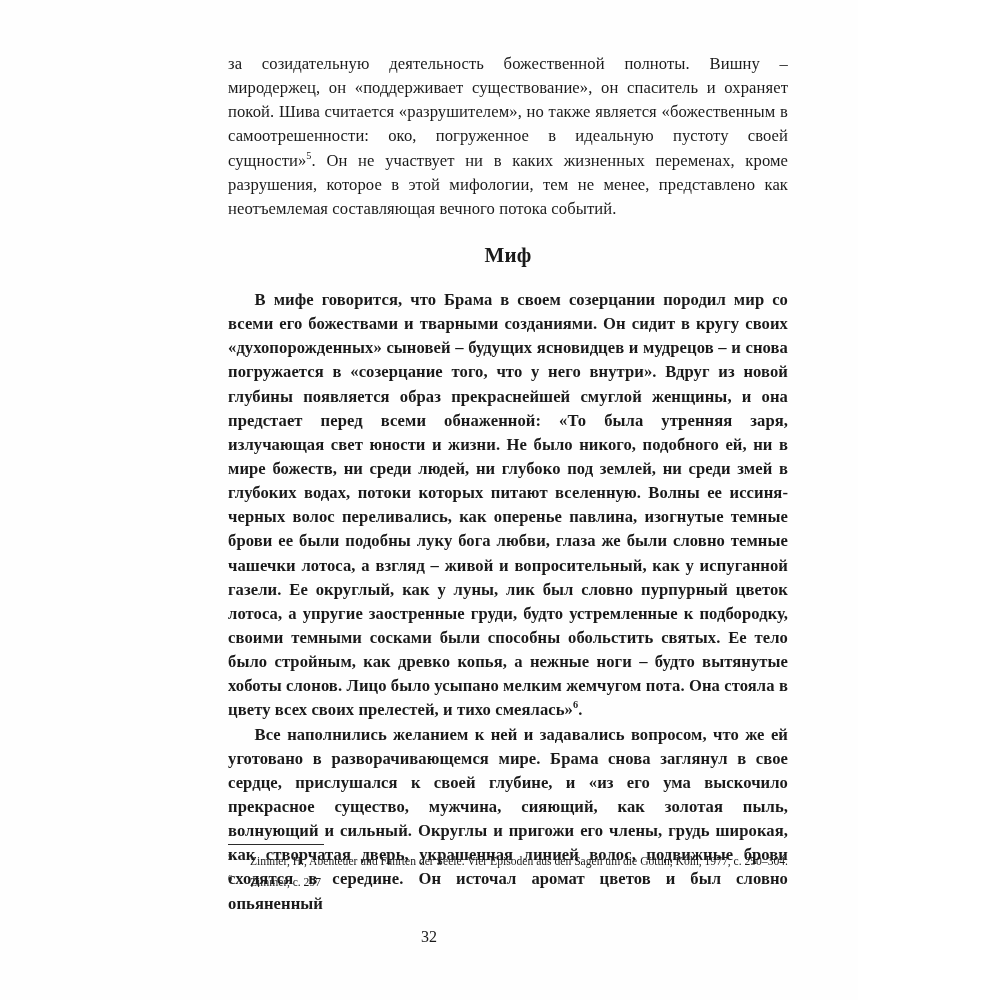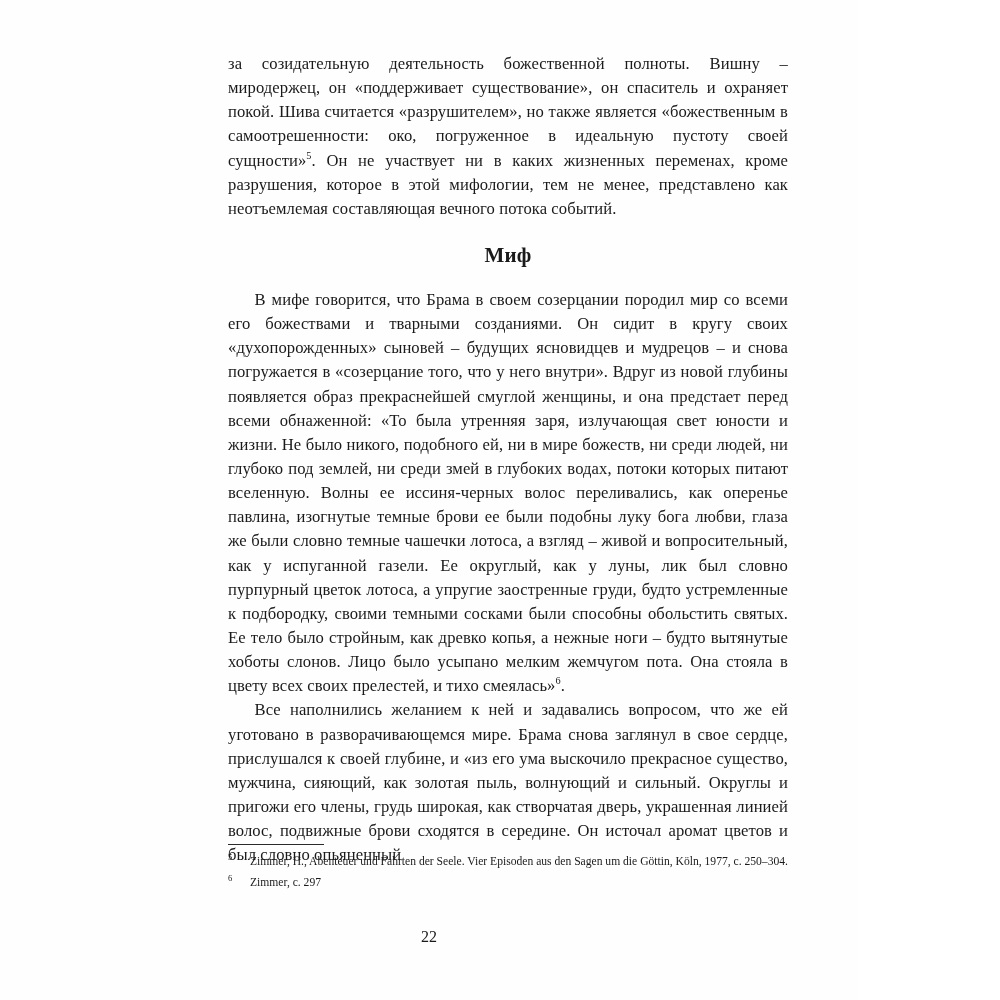--- a/index.html
+++ b/index.html
@@ -30,20 +30,21 @@
     margin: 0;
     font-size: 16.6px;
     line-height: 1.455;
     text-align: justify;
     text-justify: inter-word;
     hyphens: none;
     letter-spacing: 0.005em;
   }
   p.indent {
     text-indent: 1.6em;
+    font-weight: bold;
   }
   .heading {
     text-align: center;
     font-family: Liberation Serif, serif;
     font-weight: bold;
     font-size: 21px;
     margin: 22px 0 20px 0;
     letter-spacing: 0.01em;
   }
   sup {
@@ -109,15 +110,15 @@
     <p class="body-par indent">Все наполнились желанием к ней и задавались вопросом, что же ей уготовано в разворачивающемся мире. Брама снова заглянул в свое сердце, прислушался к своей глубине, и «из его ума выскочило прекрасное существо, мужчина, сияющий, как золотая пыль, волнующий и сильный. Округлы и пригожи его члены, грудь широкая, как створчатая дверь, украшенная линией волос, подвижные брови сходятся в середине. Он источал аромат цветов и был словно опьяненный</p>
 
   </div>
 
   <div class="footnotes">
     <div class="fn-rule"></div>
     <p class="fn"><span class="marker">5</span><span class="fn-text">Zimmer, H., Abenteuer und Fahrten der Seele. Vier Episoden aus den Sagen um die Göttin, Köln, 1977, c. 250–304.</span></p>
     <p class="fn"><span class="marker">6</span><span class="fn-text">Zimmer, c. 297</span></p>
   </div>
 
-  <div class="page-number">22</div>
+  <div class="page-number">32</div>
 
 </div>
 
 </body></html>

